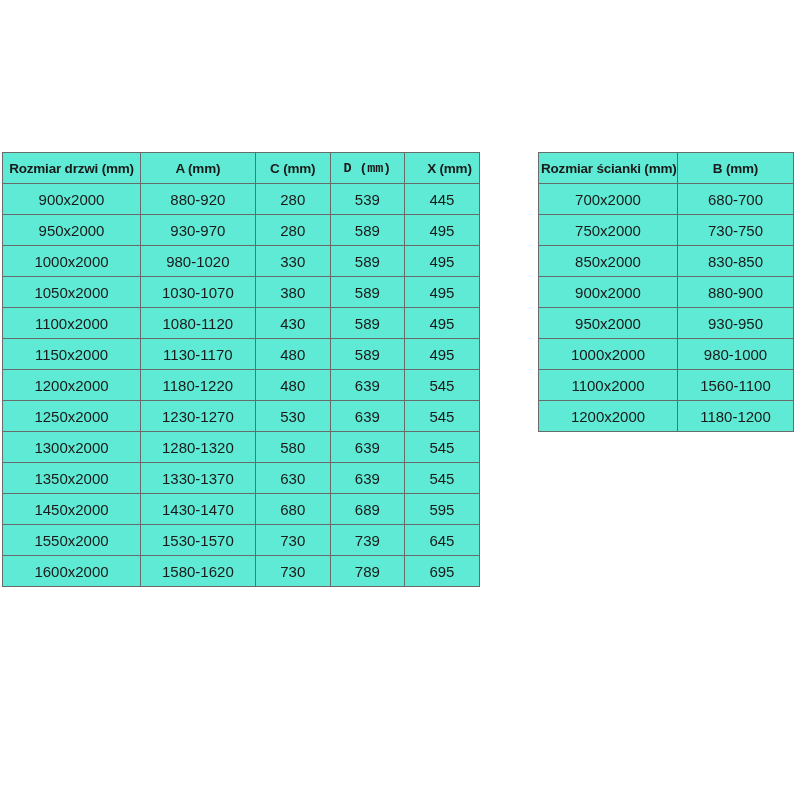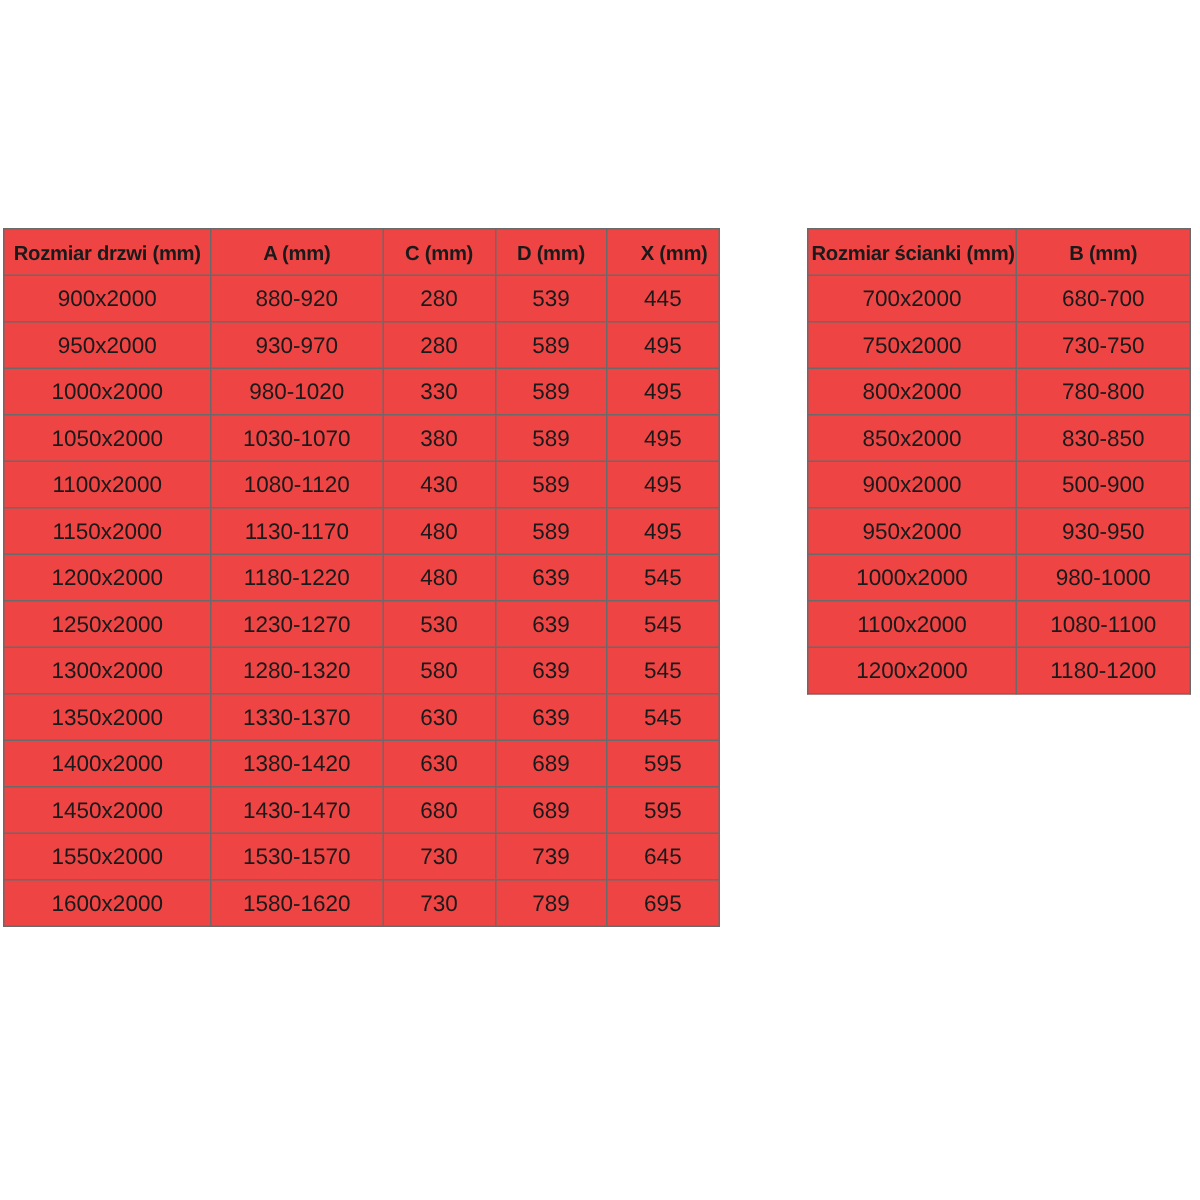--- a/index.html
+++ b/index.html
@@ -9,21 +9,21 @@
     background: #ffffff;
     font-family: "Liberation Sans", sans-serif;
   }
   body { position: relative; overflow: hidden; }
 
   table.dim-table {
     position: absolute;
     top: 152px;
     border-collapse: collapse;
     table-layout: fixed;
-    background: #ef4444;
+    background: #5eead4;
   }
   .dim-table th, .dim-table td {
     border: 1px solid #6a6a6a;
     text-align: center;
     vertical-align: middle;
     height: 31px;
     padding: 0 2px;
     color: #1a1a1a;
     overflow: hidden;
   }
@@ -35,21 +35,21 @@
     font-size: 13.5px;
     font-weight: bold;
     letter-spacing: -0.2px;
     white-space: nowrap;
   }
 
   #door-table { left: 2px; width: 478px; }
   #door-table th:nth-child(1) { width: 136px; }
   #door-table th:nth-child(2) { width: 113px; }
   #door-table th:nth-child(3) { width: 74px; }
-  #door-table th:nth-child(4) { width: 73px; }
+  #door-table th:nth-child(4) { width: 73px; font-family: Liberation Mono, monospace; }
   #door-table th:nth-child(5) { width: 74px; padding-left: 17px; }
 
   #wall-table { left: 538px; width: 255px; }
   #wall-table th:nth-child(1) { width: 139px; }
   #wall-table th:nth-child(2) { width: 116px; }
 </style>
 </head>
 <body>
 
 <table id="door-table" class="dim-table">
@@ -127,27 +127,20 @@
         <td>545</td>
       </tr>
       <tr>
         <td>1350x2000</td>
         <td>1330-1370</td>
         <td>630</td>
         <td>639</td>
         <td>545</td>
       </tr>
       <tr>
-        <td>1400x2000</td>
-        <td>1380-1420</td>
-        <td>630</td>
-        <td>689</td>
-        <td>595</td>
-      </tr>
-      <tr>
         <td>1450x2000</td>
         <td>1430-1470</td>
         <td>680</td>
         <td>689</td>
         <td>595</td>
       </tr>
       <tr>
         <td>1550x2000</td>
         <td>1530-1570</td>
         <td>730</td>
@@ -174,41 +167,37 @@
     <tbody>
       <tr>
         <td>700x2000</td>
         <td>680-700</td>
       </tr>
       <tr>
         <td>750x2000</td>
         <td>730-750</td>
       </tr>
       <tr>
-        <td>800x2000</td>
-        <td>780-800</td>
-      </tr>
-      <tr>
         <td>850x2000</td>
         <td>830-850</td>
       </tr>
       <tr>
         <td>900x2000</td>
-        <td>500-900</td>
+        <td>880-900</td>
       </tr>
       <tr>
         <td>950x2000</td>
         <td>930-950</td>
       </tr>
       <tr>
         <td>1000x2000</td>
         <td>980-1000</td>
       </tr>
       <tr>
         <td>1100x2000</td>
-        <td>1080-1100</td>
+        <td>1560-1100</td>
       </tr>
       <tr>
         <td>1200x2000</td>
         <td>1180-1200</td>
       </tr>
     </tbody>
   </table>
 
 </body></html>

